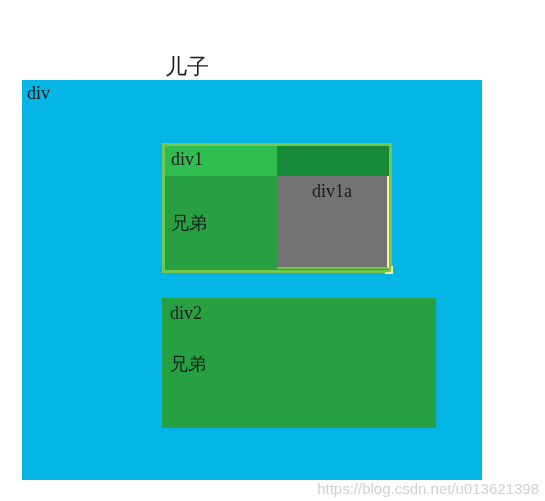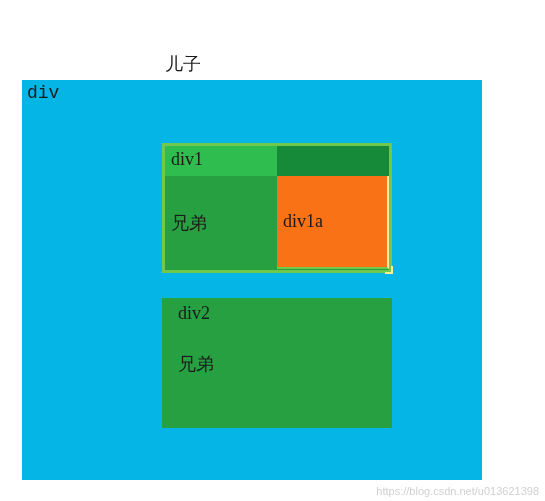--- a/index.html
+++ b/index.html
@@ -13,35 +13,34 @@
       color: #1a1a1a;
       background: #fff;
       width: 545px;
       height: 501px;
       position: relative;
     }
     .top-label {
       position: absolute;
       left: 165px;
       top: 52px;
-      font-size: 18px;
+      font-size: 22px;
     }
     .outer {
       position: absolute;
       left: 22px;
       top: 80px;
       width: 460px;
       height: 400px;
       background: #05b5e6;
     }
     .outer-label {
       position: absolute;
       left: 5px;
       top: 3px;
-      font-family: Liberation Mono, monospace;
     }
     .inner1-wrap {
       position: absolute;
       left: 140px;
       top: 63px;
       width: 230px;
       height: 130px;
       border: 3px solid #72c84a;
       background: #27a042;
     }
@@ -64,58 +63,58 @@
     }
     .inner1-body-left {
       width: 50%;
       background: #27a042;
       display: flex;
       align-items: center;
       padding-left: 6px;
     }
     .inner1-body-right {
       width: 50%;
-      background: #f97316;
+      background: #737373;
       border-bottom: 2px solid #72c84a;
       border-right: 2px solid #f5f09a;
-      padding: 4px 6px;
+      padding: 4px 12px;
       display: flex;
-      flex-direction: column;
+      flex-direction: row;
       justify-content: space-around;
     }
     .inner1-corner {
       position: absolute;
       right: -4px;
       bottom: -4px;
       width: 8px;
       height: 8px;
       border-right: 2px solid #f5f09a;
       border-bottom: 2px solid #f5f09a;
     }
     .inner1-body-right span {
       display: block;
       line-height: 1.3;
     }
     .inner2 {
       position: absolute;
       left: 140px;
       top: 218px;
-      width: 230px;
+      width: 274px;
       height: 130px;
       background: #27a042;
-      padding: 5px 16px;
+      padding: 5px 8px;
     }
     .inner2-label2 {
       margin-top: 28px;
     }
     .watermark {
       position: absolute;
       right: 6px;
       bottom: 4px;
-      font-size: 11px;
+      font-size: 15px;
       color: #d0d0d0;
       font-family: Arial, sans-serif;
     }
   </style>
 </head>
 <body>
 
 <div class="top-label">儿子</div>
 
 <div class="outer">

